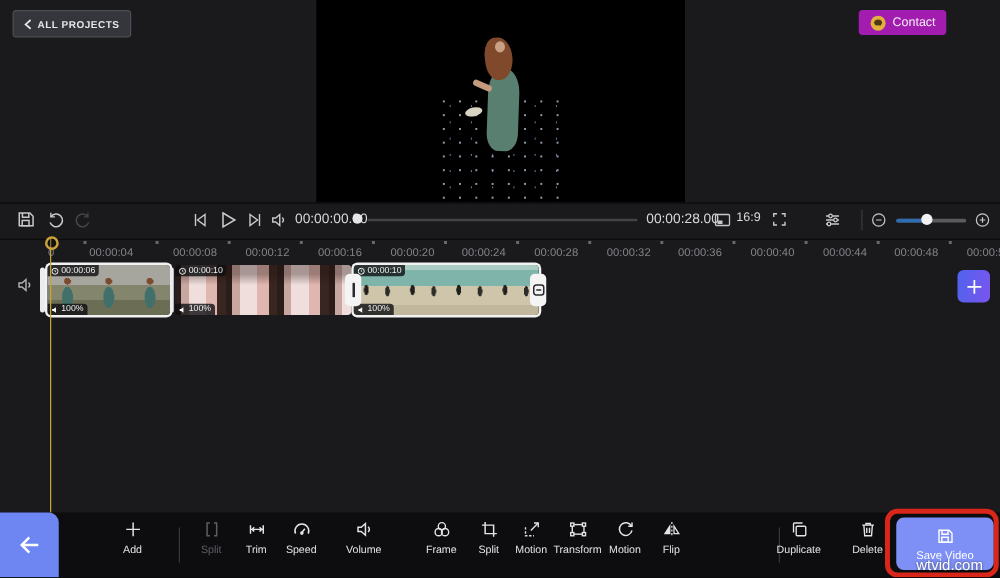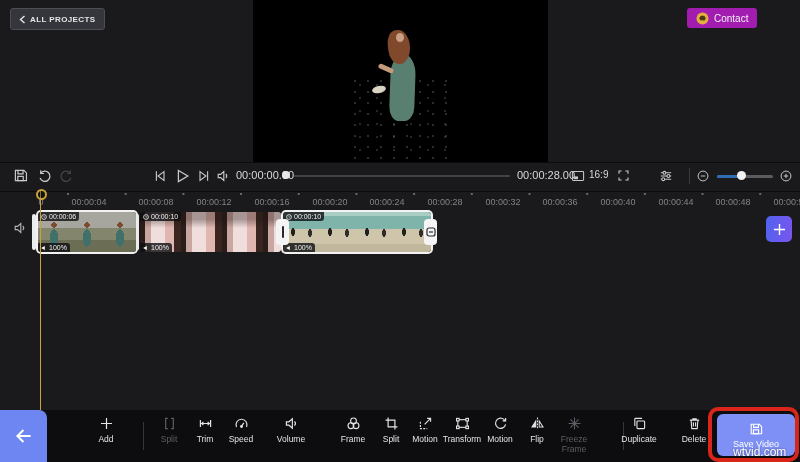--- a/index.html
+++ b/index.html
@@ -442,28 +442,20 @@
     <span>
       <svg width="17" height="17" viewBox="0 0 20 20" stroke="currentColor" stroke-width="1.2" fill="none">
         <path d="M10 3v14" stroke-dasharray="2 1.5"></path>
           <path d="M8 7l-4.5 7H8z" fill="currentColor"></path>
           <path d="M12 7l4.5 7H12z"></path>
       </svg>
     </span>
     <span class="tlabel">Flip</span>
   </div>
 
-  <div class="titem disabled" style="left:552px">
-    <span>
-      <svg width="17" height="17" viewBox="0 0 20 20" stroke="currentColor" stroke-width="1.2" fill="none">
-        <path d="M10 3v14M3 10h14M5.2 5.2l9.6 9.6M14.8 5.2l-9.6 9.6"></path>
-      </svg>
-    </span>
-    <span class="tlabel">Freeze Frame</span>
-  </div>
 
   <div class="abs tb-div" style="left:623px"></div>
 
   <div class="titem" style="left:617px">
     <span>
       <svg width="17" height="17" viewBox="0 0 20 20" stroke="currentColor" stroke-width="1.3" fill="none">
         <rect x="7" y="7" width="9" height="9" rx="1"></rect>
           <path d="M4.5 13V5a1 1 0 0 1 1-1H13"></path>
       </svg>
     </span>

